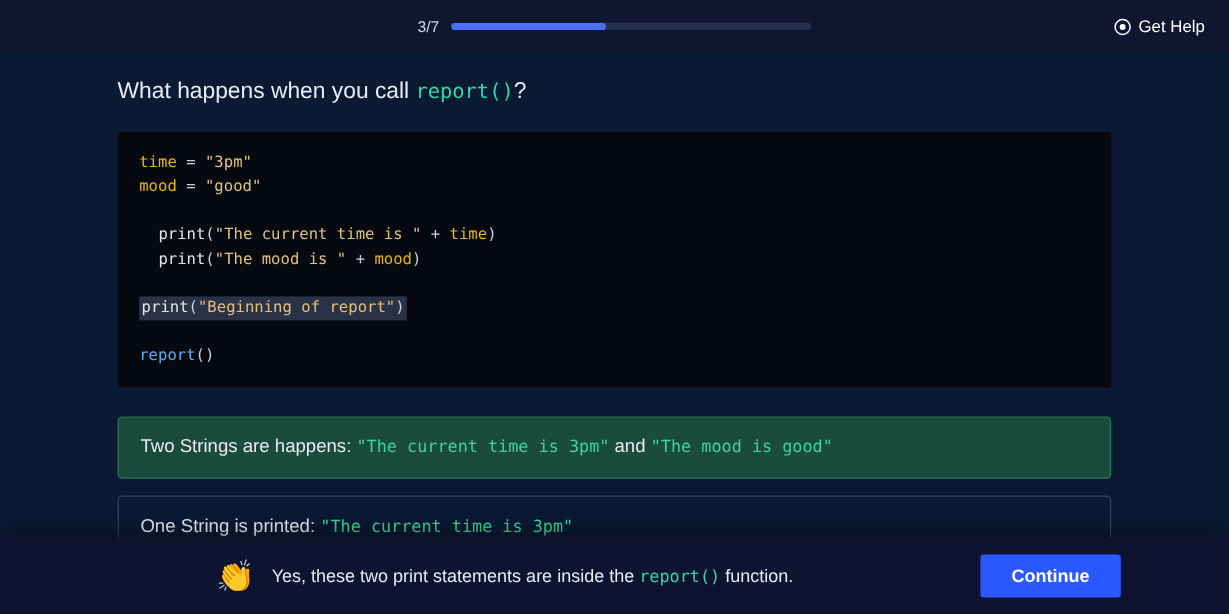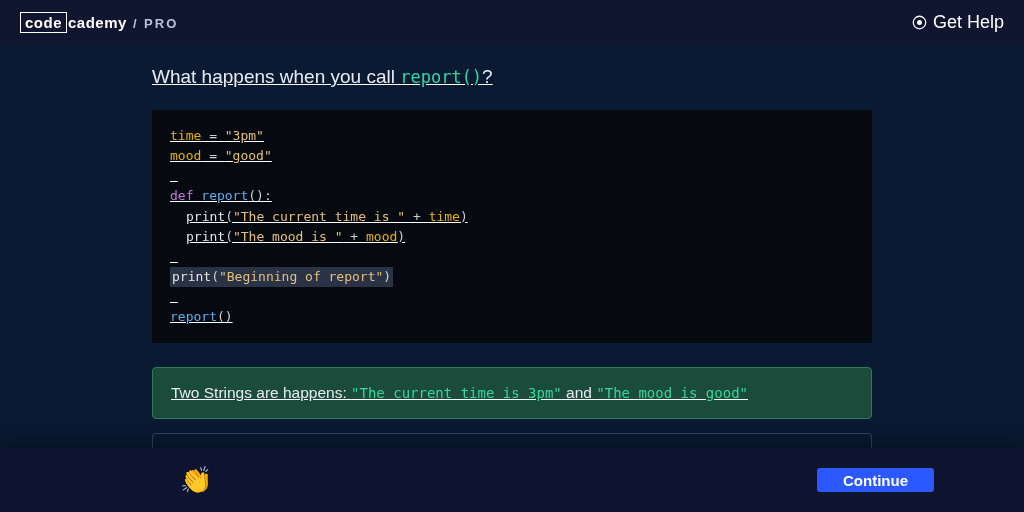--- a/index.html
+++ b/index.html
@@ -63,30 +63,29 @@
   .progress-fill {
     height: 100%;
     background: #4b6ef5;
     border-radius: 3px;
   }
   .get-help {
     margin-left: auto;
     display: flex;
     align-items: center;
     gap: 6px;
-    font-size: 18px;
+    font-size: 14px;
     cursor: pointer;
   }
 
   
   .content {
     padding: 22px 0 0 0;
     margin: 0 auto;
-    width: 720px;
-    text-decoration: underline;
+    width: 828px;
   }
   .question {
     font-size: 19px;
     color: #e8ecf5;
     margin-bottom: 22px;
     font-weight: 400;
   }
   .inline-code {
     font-family: Menlo, Consolas, monospace;
     color: #33d6a6;
@@ -153,57 +152,57 @@
     align-items: center;
     gap: 14px;
   }
   .clap-emoji { font-size: 26px; }
   .footer-text { font-size: 15px; color: #e6ebf4; }
   .continue-btn {
     margin-left: auto;
     background: #2b59ff;
     color: #fff;
     border: none;
-    height: 24px;
+    height: 36px;
     padding: 0 26px;
     font-size: 15px;
     font-weight: 600;
     border-radius: 3px;
     cursor: pointer;
   }
 </style>
 </head>
 <body>
 
 <div class="header">
-  <div class="logo">
-    <span class="logo-box">code</span>
-      <span>cademy</span>
-    <span class="logo-pro">/ PRO</span>
+  <div class="progress-wrap">
+    <span class="progress-text">3/7</span>
+    <div class="progress-bar">
+      <div class="progress-fill" style="width: 43%;"></div>
+    </div>
   </div>
   <div class="get-help">
     <svg width="15" height="15" viewBox="0 0 24 24">
         <circle cx="12" cy="12" r="10" fill="none" stroke="#fff" stroke-width="2"></circle>
         <circle cx="12" cy="12" r="4" fill="#fff"></circle>
       </svg>
     <span>Get Help</span>
   </div>
 </div>
 
 <div class="content">
 
   <div class="question">
     <span>What happens when you call </span><span class="inline-code">report()</span><span>?</span>
   </div>
 
   <div class="code-block">
     <div><span class="tok-var">time</span><span class="tok-op"> = </span><span class="tok-str">"3pm"</span></div>
     <div><span class="tok-var">mood</span><span class="tok-op"> = </span><span class="tok-str">"good"</span></div>
     <div>&nbsp;</div>
-    <div><span class="tok-kw">def </span><span class="tok-fn">report</span><span class="tok-op">():</span></div>
     <span class="indent"><span class="tok-builtin">print</span><span class="tok-op">(</span><span class="tok-str">"The current time is "</span><span class="tok-op"> + </span><span class="tok-var">time</span><span class="tok-op">)</span></span>
     <span class="indent"><span class="tok-builtin">print</span><span class="tok-op">(</span><span class="tok-str">"The mood is "</span><span class="tok-op"> + </span><span class="tok-var">mood</span><span class="tok-op">)</span></span>
     <div>&nbsp;</div>
     <div><span class="hl-line"><span class="tok-builtin">print</span><span class="tok-op">(</span><span class="tok-str">"Beginning of report"</span><span class="tok-op">)</span></span></div>
     <div>&nbsp;</div>
     <div><span class="tok-fn">report</span><span class="tok-op">()</span></div>
   </div>
 
   <div class="option correct">
     <span>Two Strings are happens: </span><span class="mono">"The current time is 3pm"</span><span> and </span><span class="mono">"The mood is good"</span>
@@ -211,15 +210,18 @@
 
   <div class="option">
     <span>One String is printed: </span><span class="mono">"The current time is 3pm"</span>
   </div>
 
 </div>
 
 <div class="footer">
   <div class="footer-inner">
     <span class="clap-emoji">👏</span>
+    <span class="footer-text">
+      <span>Yes, these two print statements are inside the </span><span class="inline-code" style="font-size:14px">report()</span><span> function.</span>
+    </span>
   </div>
   <button class="continue-btn">Continue</button>
 </div>
 
 </body></html>

